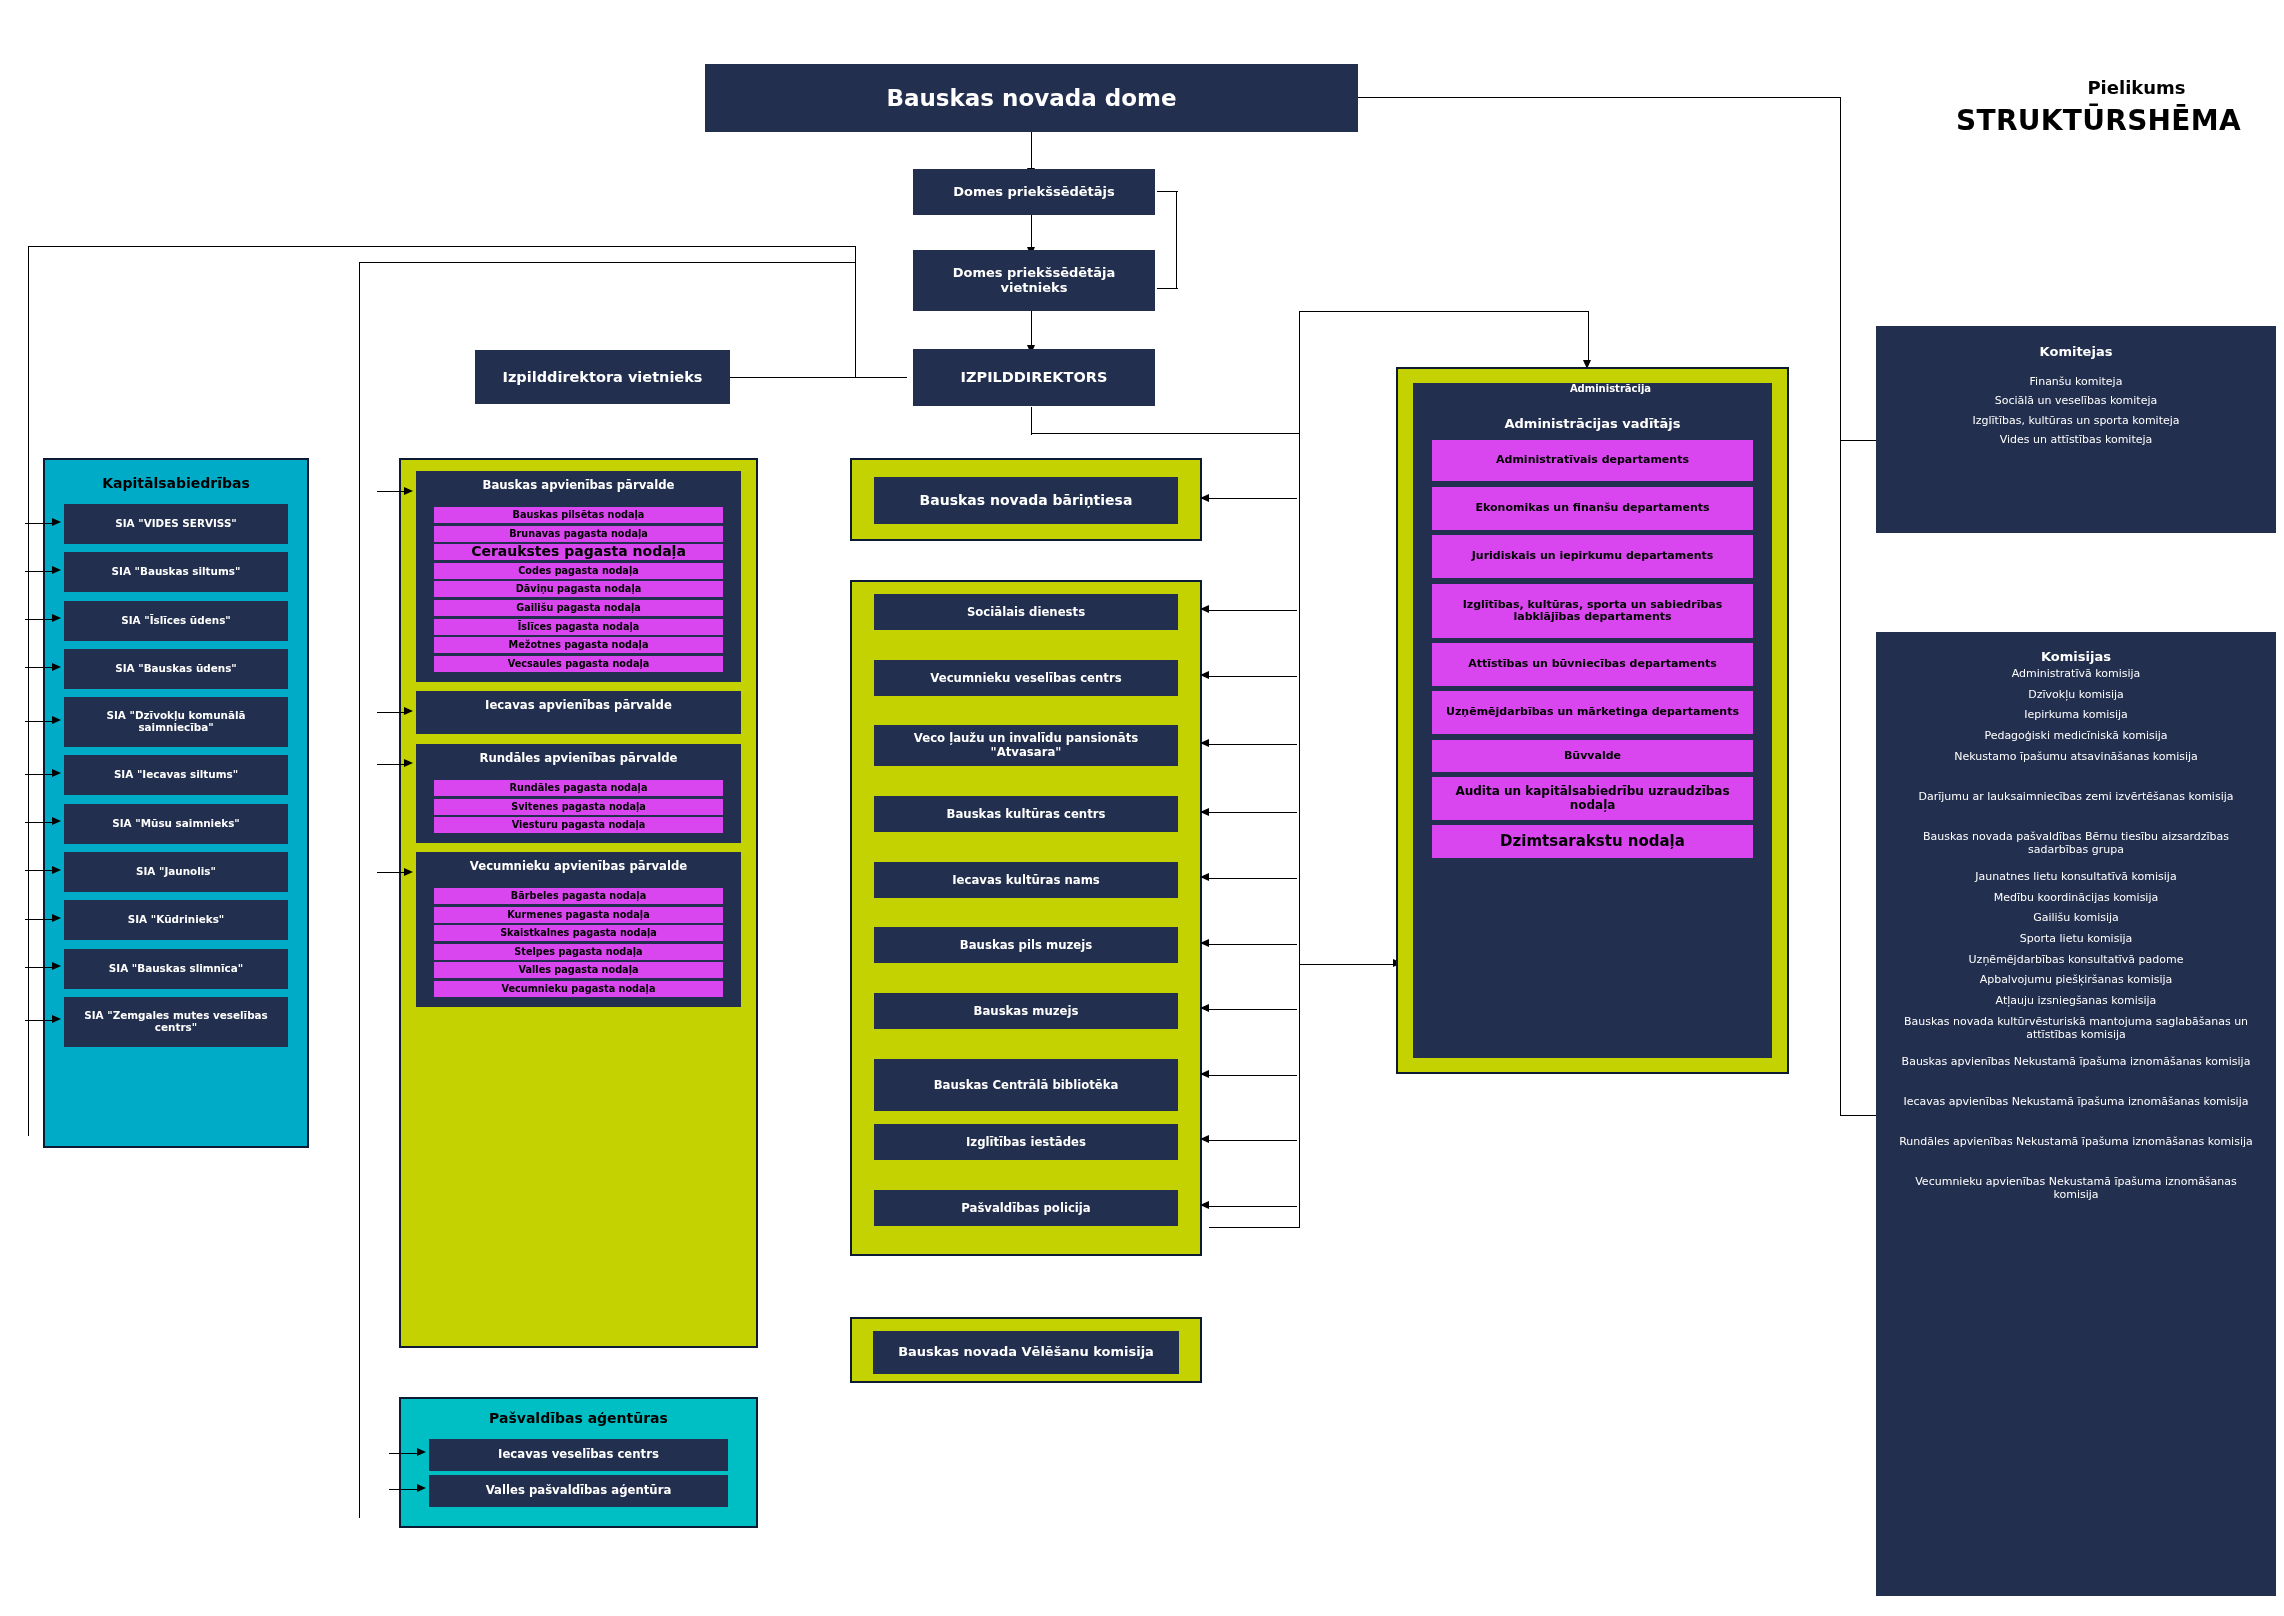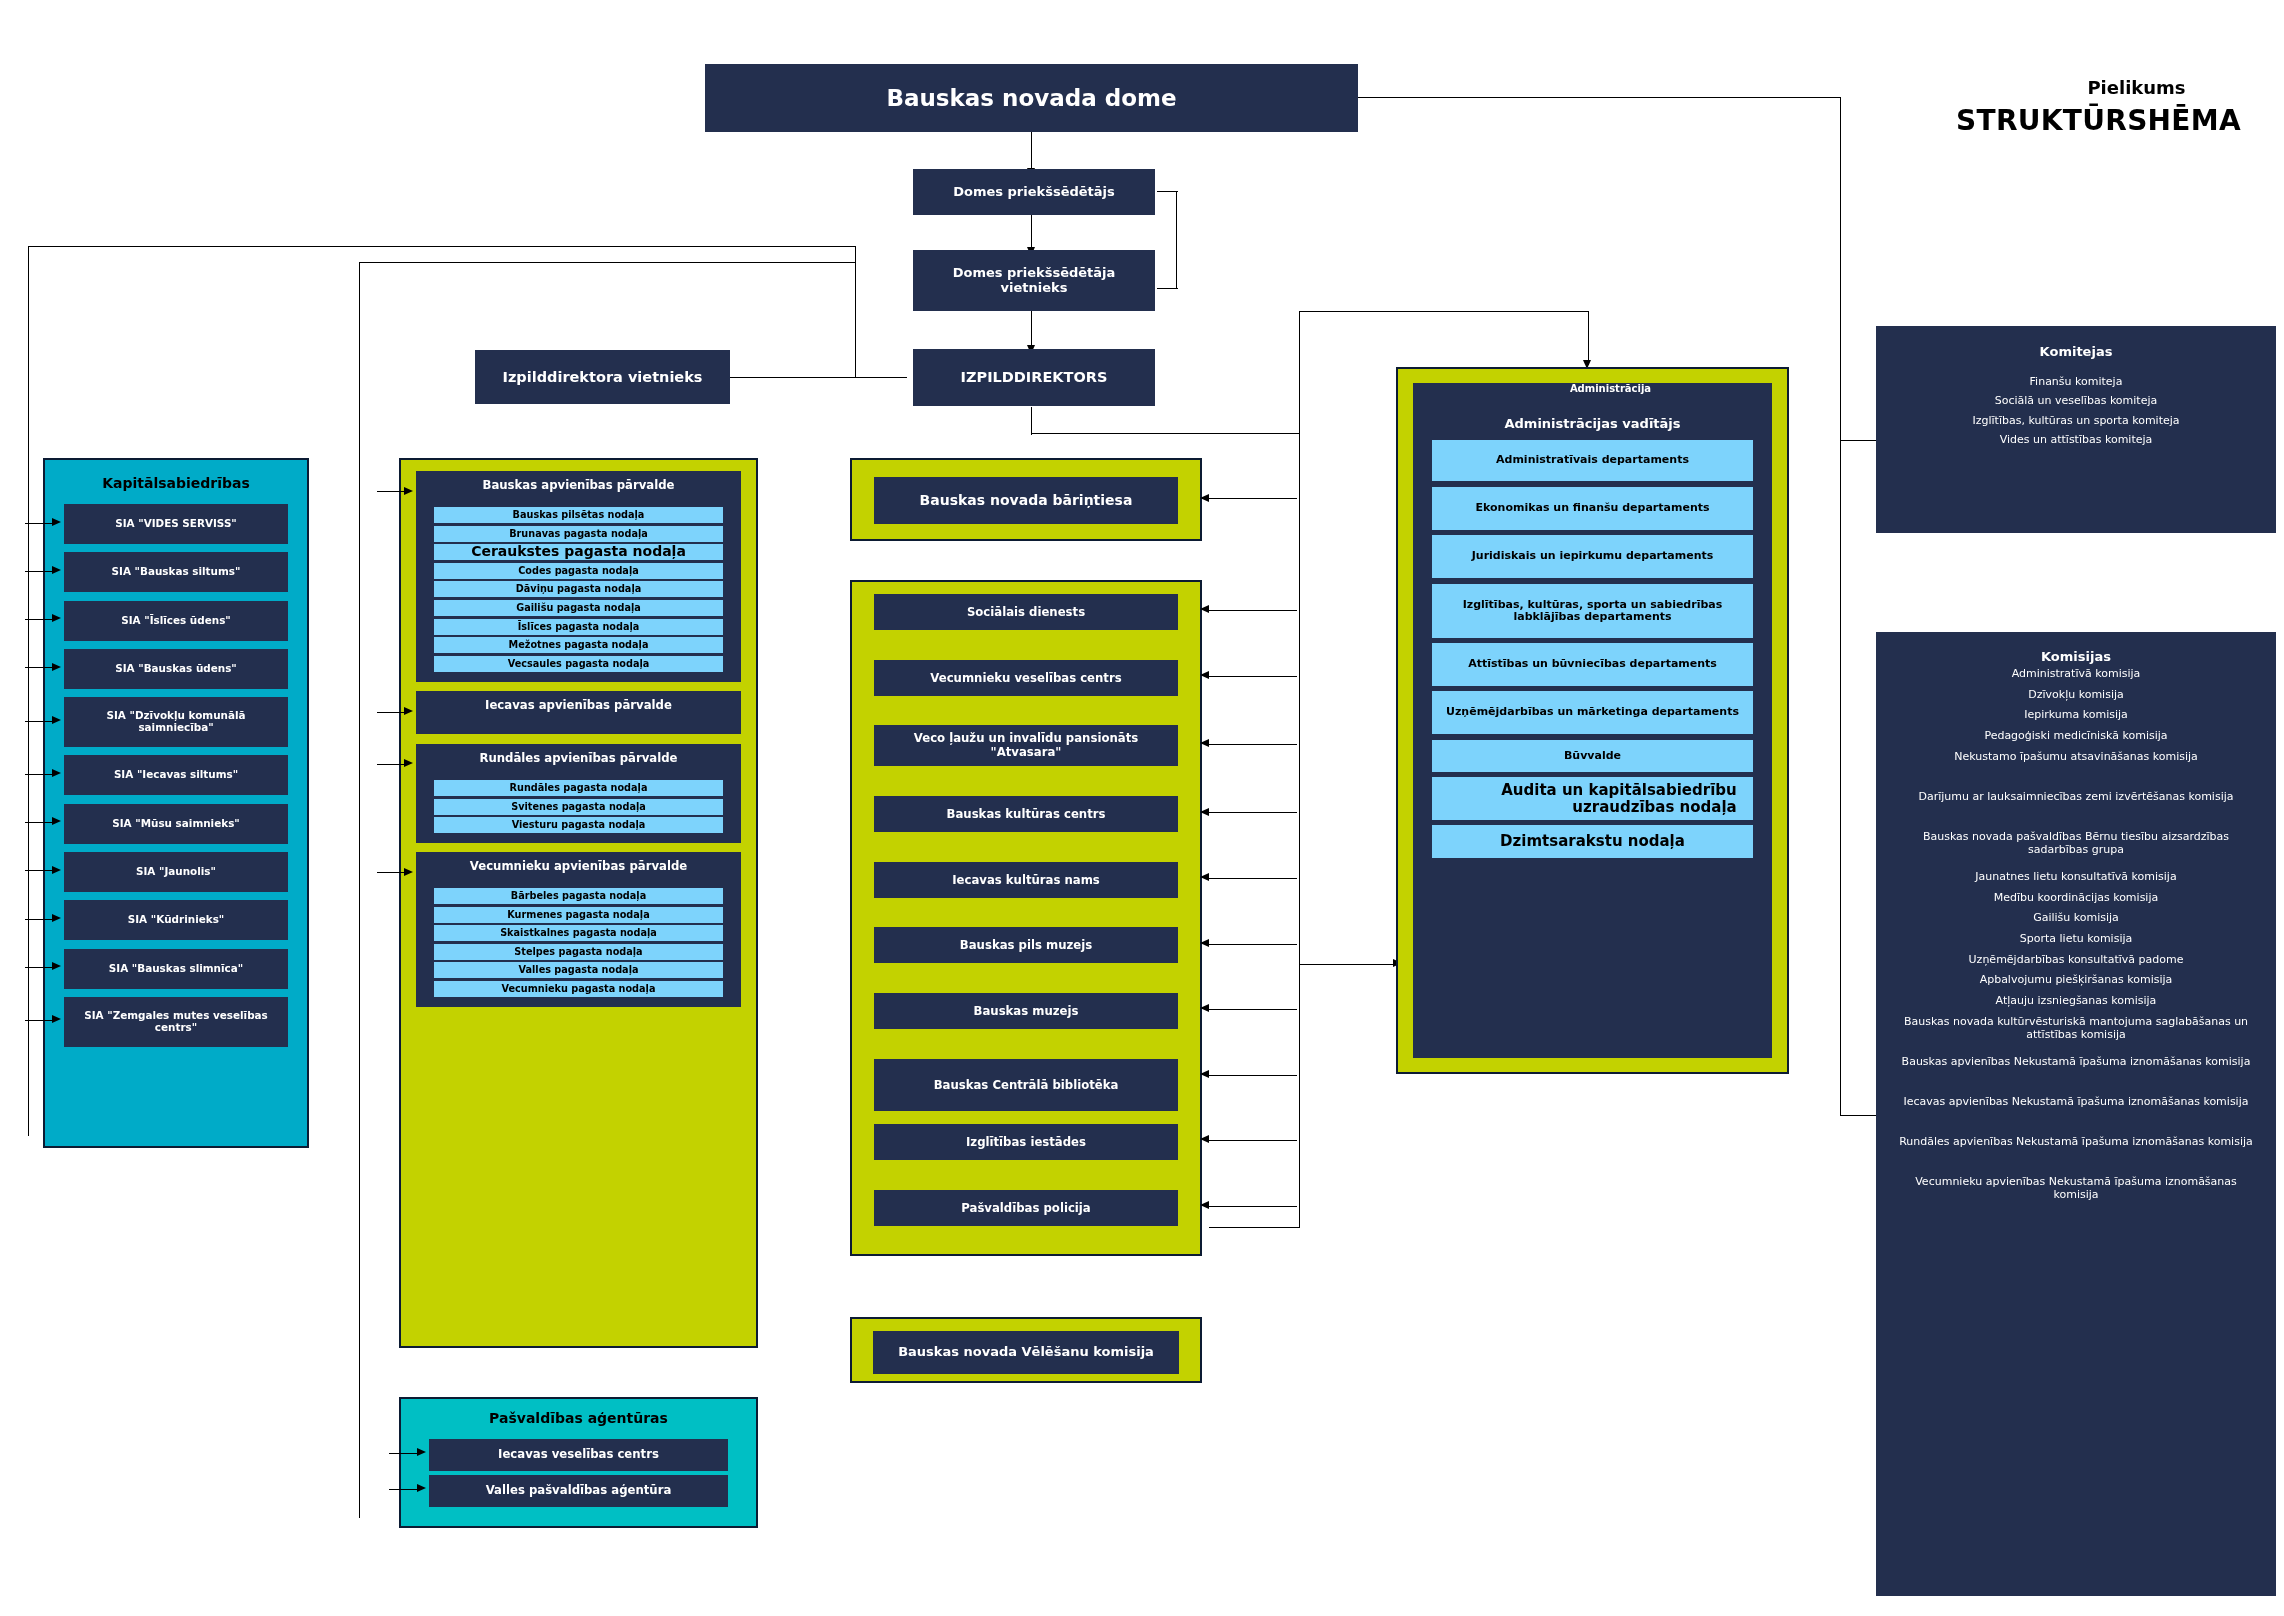--- a/index.html
+++ b/index.html
@@ -10,21 +10,21 @@
   }
   .abs{position:absolute;box-sizing:border-box;}
 
   
   .navy{
     background:#232f4e;color:#ffffff;font-weight:bold;
     display:flex;align-items:center;justify-content:center;
     text-align:center;line-height:1.15;
   }
   .white{
-    background:#7dd3fc;color:#000000;font-weight:bold;
+    background:#d946ef;color:#000000;font-weight:bold;
     display:flex;align-items:center;justify-content:center;
     text-align:center;line-height:1.12;
   }
 
   
   .panel-cyan{background:#00abc8;border:2.1px solid #0c1b33;}
   .panel-teal{background:#00bfc4;border:2.1px solid #0c1b33;}
   .panel-lime{background:#c3d200;border:2.1px solid #0c1b33;}
   .panel-navy{background:#232f4e;}
 
@@ -201,21 +201,21 @@
     <div class="panel-title" style="top:0;font-size:10px;color:#fff;margin-left:36px;">Administrācija</div>
     <div class="panel-title" style="top:33px;font-size:13px;color:#fff;">Administrācijas vadītājs</div>
     <div id="dep-list" style="position:absolute;left:19.3px;top:57px;right:19.3px;">
         <div class="white abs" style="left:0;top:0px;right:0;height:41px;font-size:11px;padding:0 5.5px;">Administratīvais departaments</div>
         <div class="white abs" style="left:0;top:47px;right:0;height:43px;font-size:11px;padding:0 5.5px;">Ekonomikas un finanšu departaments</div>
         <div class="white abs" style="left:0;top:95px;right:0;height:43px;font-size:11px;padding:0 5.5px;">Juridiskais un iepirkumu departaments</div>
         <div class="white abs" style="left:0;top:144px;right:0;height:54px;font-size:11px;padding:0 5.5px;">Izglītības, kultūras, sporta un sabiedrības labklājības departaments</div>
         <div class="white abs" style="left:0;top:203px;right:0;height:43px;font-size:11px;padding:0 5.5px;">Attīstības un būvniecības departaments</div>
         <div class="white abs" style="left:0;top:251px;right:0;height:43px;font-size:11px;padding:0 5.5px;">Uzņēmējdarbības un mārketinga departaments</div>
         <div class="white abs" style="left:0;top:300px;right:0;height:32px;font-size:11px;padding:0 5.5px;">Būvvalde</div>
-        <div class="white abs" style="left:0;top:337px;right:0;height:43px;font-size:15px;padding:0 16px;text-align:right;">Audita un kapitālsabiedrību uzraudzības nodaļa</div>
+        <div class="white abs" style="left:0;top:337px;right:0;height:43px;font-size:12px;padding:0 16px;">Audita un kapitālsabiedrību uzraudzības nodaļa</div>
         <div class="white abs" style="left:0;top:385px;right:0;height:33px;font-size:15px;padding:0 7px;">Dzimtsarakstu nodaļa</div>
       </div>
   </div>
 </div>
 
 <div class="abs panel-navy" style="left:1876px;top:326px;width:400px;height:207px;">
   <div class="cmt-head" style="top:18px;font-size:13px;">Komitejas</div>
   <div id="kom-list" style="position:absolute;left:9.7px;top:50px;right:9.7px;">
       <div class="cmt-item" style="top:0px;font-size:11px;">Finanšu komiteja</div>
       <div class="cmt-item" style="top:19.3px;font-size:11px;">Sociālā un veselības komiteja</div>

